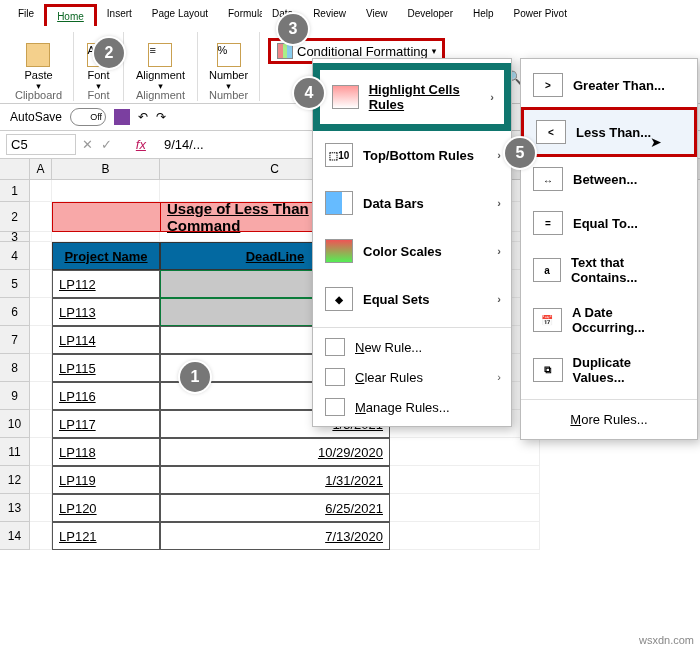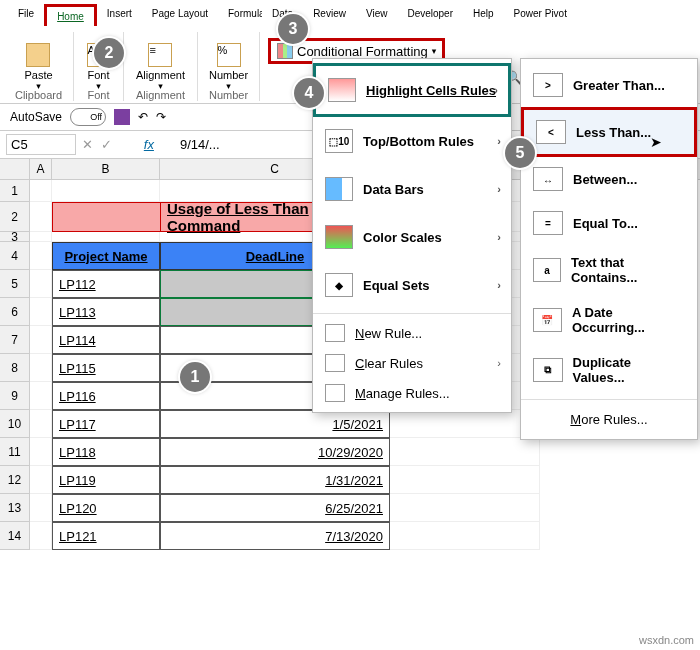--- a/index.html
+++ b/index.html
@@ -23,54 +23,54 @@
     .cf-btn .icn { width: 16px; height: 16px; background: linear-gradient(90deg,#e88 33%,#ae8 33% 66%,#8ce 66%); border: 1px solid #888; margin-right: 4px; }
     
     
     .qat { display: flex; align-items: center; padding: 4px 10px; font-size: 12px; gap: 8px; }
     .toggle { width: 36px; height: 18px; border: 1px solid #888; border-radius: 9px; display: inline-flex; align-items: center; justify-content: flex-end; padding: 0 3px; font-size: 9px; }
     .qat-icn { width: 16px; height: 16px; background: #7b3fa0; }
     
     
     .fbar { display: flex; align-items: center; border-top: 1px solid #ccc; border-bottom: 1px solid #ccc; padding: 3px 6px; font-size: 13px; }
     .namebox { width: 70px; border: 1px solid #ccc; padding: 2px 4px; }
-    .fx { margin: 0 26px; font-style: italic; color: #0369a1; text-decoration: underline; }
+    .fx { margin: 0 18px; font-style: italic; color: #be185d; text-decoration: underline; }
     .fx-icons { color: #999; margin: 0 6px; display: flex; gap: 8px; }
     
     
     .grid-area { position: relative; }
     .col-headers { display: flex; background: #f0f0f0; border-bottom: 1px solid #ccc; }
     .corner { width: 30px; height: 20px; border-right: 1px solid #ccc; }
     .ch { border-right: 1px solid #ccc; text-align: center; font-size: 12px; height: 20px; line-height: 20px; }
     .ch.A { width: 22px; } .ch.B { width: 108px; } .ch.C { width: 230px; } .ch.D { width: 150px; }
     
     .rows { }
     .row { display: flex; }
     .rh { width: 30px; background: #f0f0f0; border-right: 1px solid #ccc; border-bottom: 1px solid #ccc; text-align: center; font-size: 12px; display: flex; align-items: center; justify-content: center; }
     .cell { border-right: 1px solid #eee; border-bottom: 1px solid #eee; padding: 0 6px; display: flex; align-items: center; text-decoration: underline; }
     .cell.A { width: 22px; } .cell.B { width: 108px; } .cell.C { width: 230px; justify-content: flex-end; } .cell.D { width: 150px; }
     
     .row.h1 { height: 22px; }
     .row.title .cell.B, .row.title .cell.C { background: #f8a8a8; font-weight: bold; font-size: 15px; justify-content: center; border: 1px solid #c00; }
     .row.title { height: 30px; }
     .row.gap { height: 10px; }
     .row.head { height: 28px; }
-    .row.head .cell.B, .row.head .cell.C { background: #3b82f6; font-weight: bold; border: 1px solid #333; justify-content: center; }
+    .row.head .cell.B, .row.head .cell.C { background: #0369a1; font-weight: bold; border: 1px solid #333; justify-content: center; }
     .row.data { height: 28px; }
     .row.data .cell.B, .row.data .cell.C { border: 1px solid #555; }
     .row.data .cell.C.sel { background: #c8c8c8; border: 1px solid #0a7c3a; }
     
     
     .menu { position: absolute; background: #fff; border: 1px solid #bbb; box-shadow: 3px 3px 10px rgba(0,0,0,0.25); padding: 4px 0; font-size: 13px; }
     .menu1 { left: 312px; top: 58px; width: 200px; }
     .menu-item { display: flex; align-items: center; padding: 8px 12px; gap: 10px; position: relative; }
     .menu-item.big { padding: 12px 12px; font-weight: bold; }
     .menu-item .mi-icn { width: 28px; height: 24px; background: #fff; border: 1px solid #999; display: flex; align-items: center; justify-content: center; font-size: 10px; }
     .menu-item .arrow { position: absolute; right: 10px; font-size: 11px; color: #555; }
-    .menu-item.hl { border: 3px solid #0f766e; text-decoration: underline; }
+    .menu-item.hl { border: 7px solid #0f766e; text-decoration: underline; }
     .menu-sep { border-top: 1px solid #ddd; margin: 4px 0; }
     .menu-item.small { padding: 6px 12px; font-weight: normal; }
     .menu-item.small .mi-icn { width: 20px; height: 18px; }
     .menu-item.small .ul { text-decoration: underline; }
     
     .menu2 { left: 520px; top: 58px; width: 178px; }
     .menu2 .menu-item { padding: 10px 12px; font-weight: bold; }
     .menu2 .menu-item .mi-icn { width: 30px; height: 24px; }
     .menu2 .menu-item.lh { border: 3px solid #c00000; background: #eef4fb; }
     .menu2 .more { text-align: center; padding: 8px 0; font-weight: normal; }

